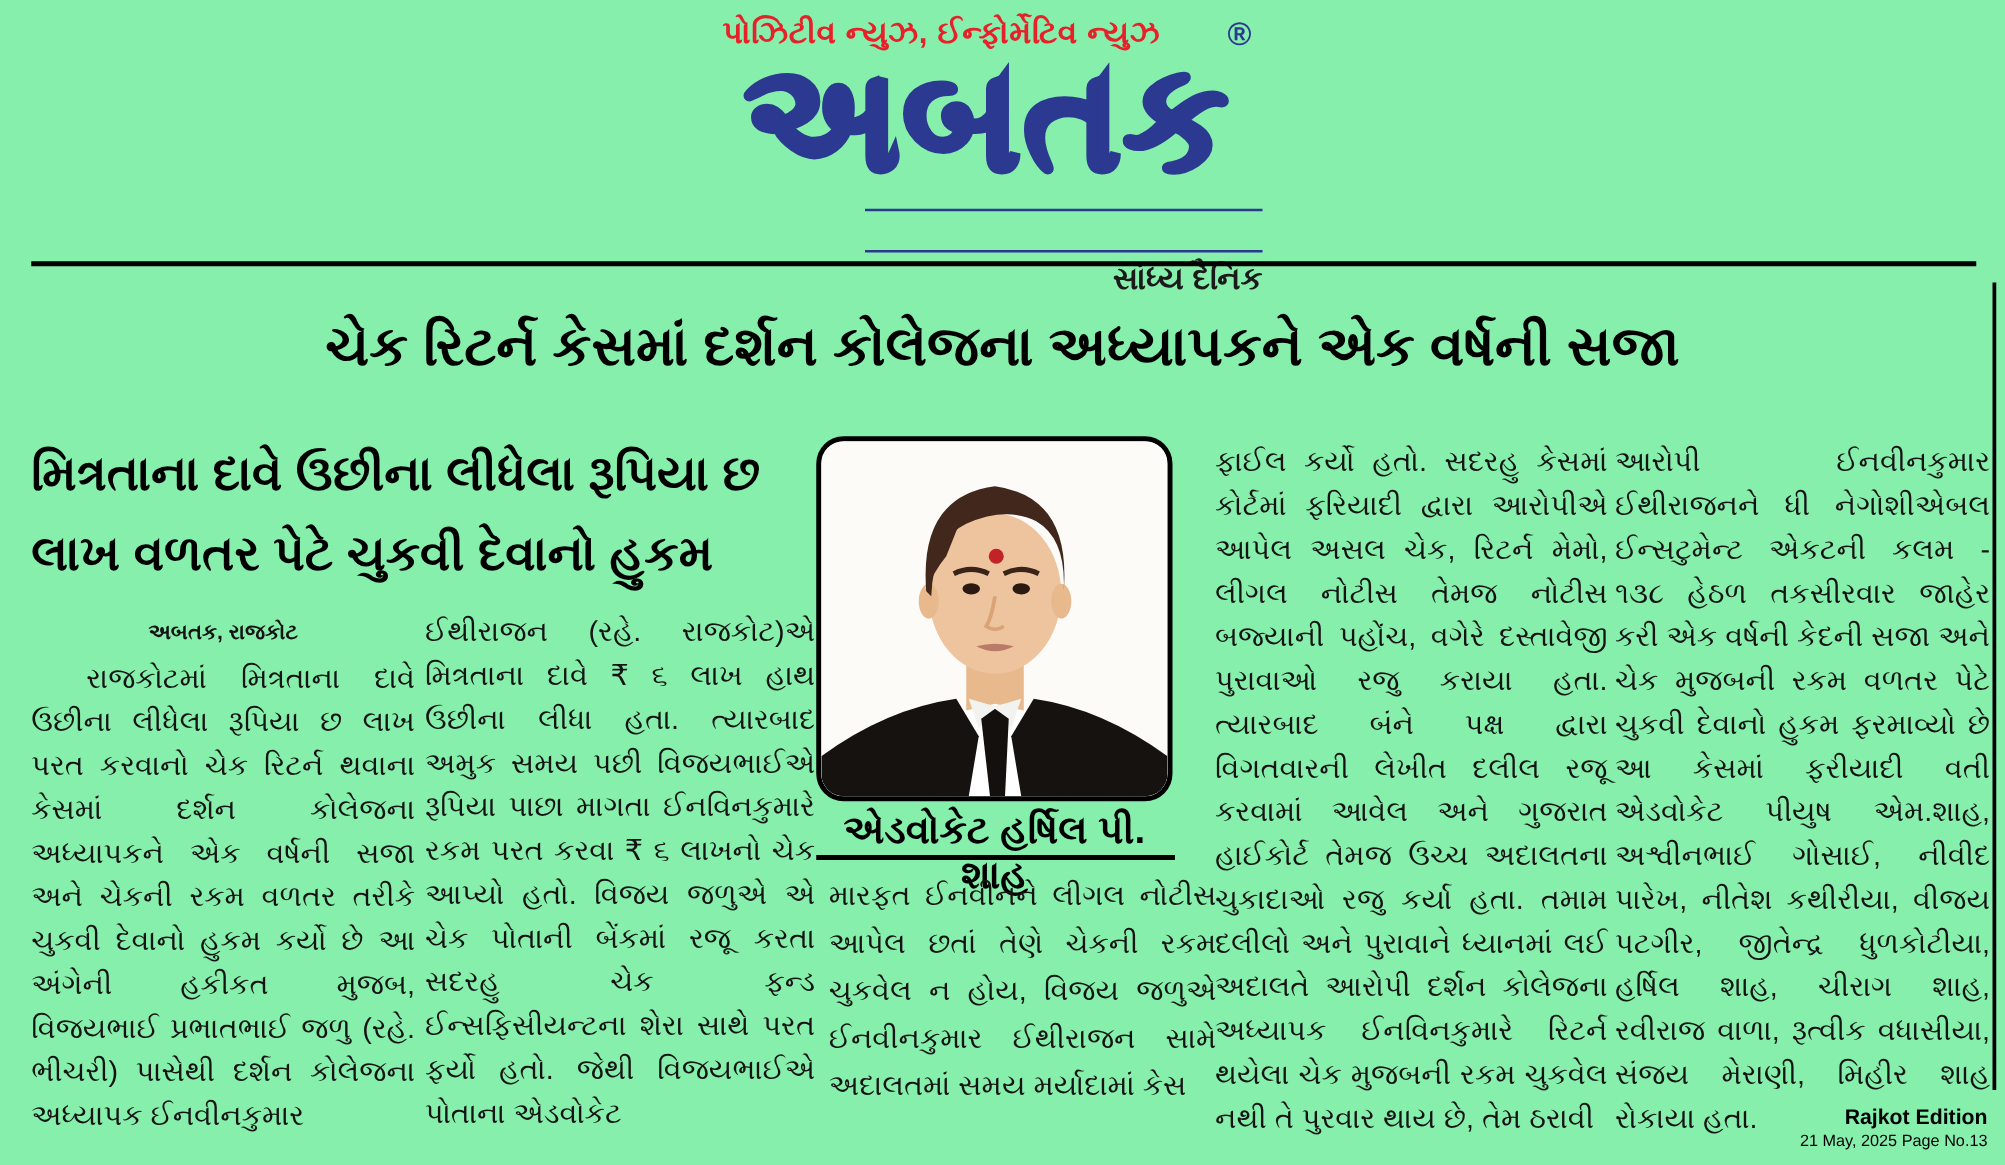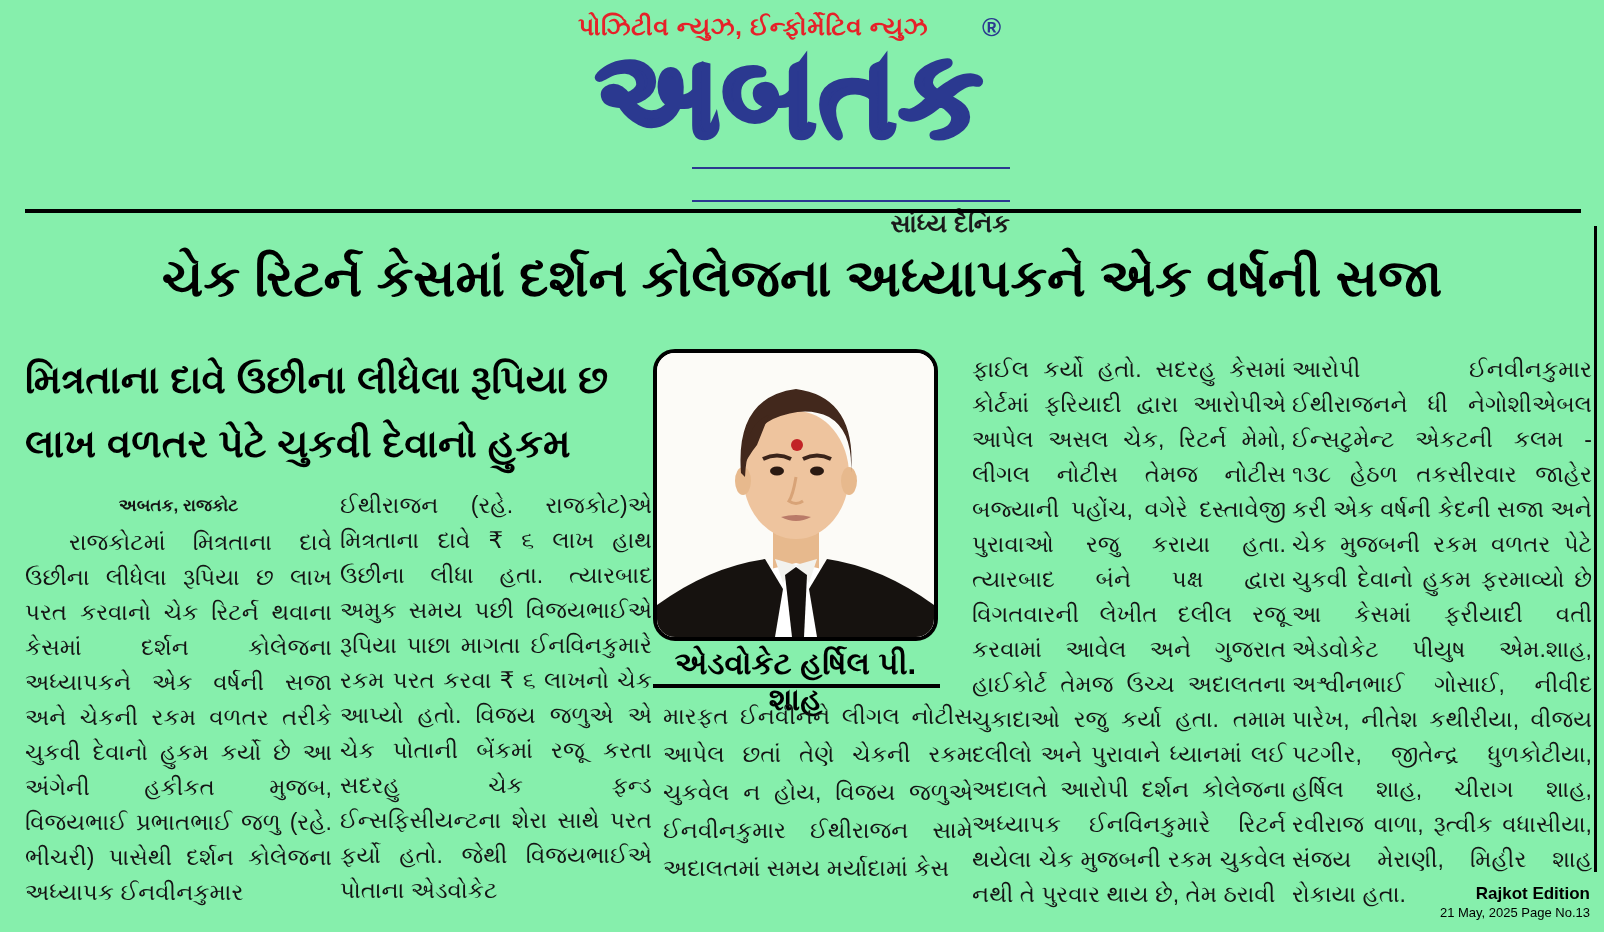--- a/index.html
+++ b/index.html
@@ -16,21 +16,21 @@
           -webkit-text-stroke:5px #2b3990; letter-spacing:2px; }
   .sub-line { position:absolute; left:692px; width:318px; height:2px; background:#2b3990; }
   .subtitle { position:absolute; left:692px; top:169px; width:318px; text-align:right;
               font-size:25px; font-weight:bold; color:#1a1a1a;margin-top:40px; }
 
   .top-rule { position:absolute; left:25px; top:209px; width:1556px; height:4px; background:#000; }
   .right-rule { position:absolute; left:1594px; top:226px; width:3px; height:646px; background:#000; }
 
   
   .headline { position:absolute; left:10px; top:228px; width:1584px; text-align:center;
-              font-size:52px; font-weight:900; color:#000; white-space:nowrap; line-height:100px; }
+              font-size:44px; font-weight:900; color:#000; white-space:nowrap; line-height:100px; }
   .subheadline { position:absolute; left:25px; top:348px; width:625px;
                  font-size:39px; font-weight:900; color:#000; line-height:64px; }
 
   
   .col { position:absolute; font-size:23px; line-height:35px; text-align:justify; color:#141414; }
   .dateline { text-align:center; font-weight:bold; font-size:17px; margin-bottom:2px; }
   .indent { text-indent:44px; }
   #col1 { left:25px;  top:488px; width:307px; height:390px; }
   #col2 { left:340px; top:488px; width:312px; height:395px; }
   #col3 { left:663px; top:697px; width:310px; height:185px; line-height:38px; }

